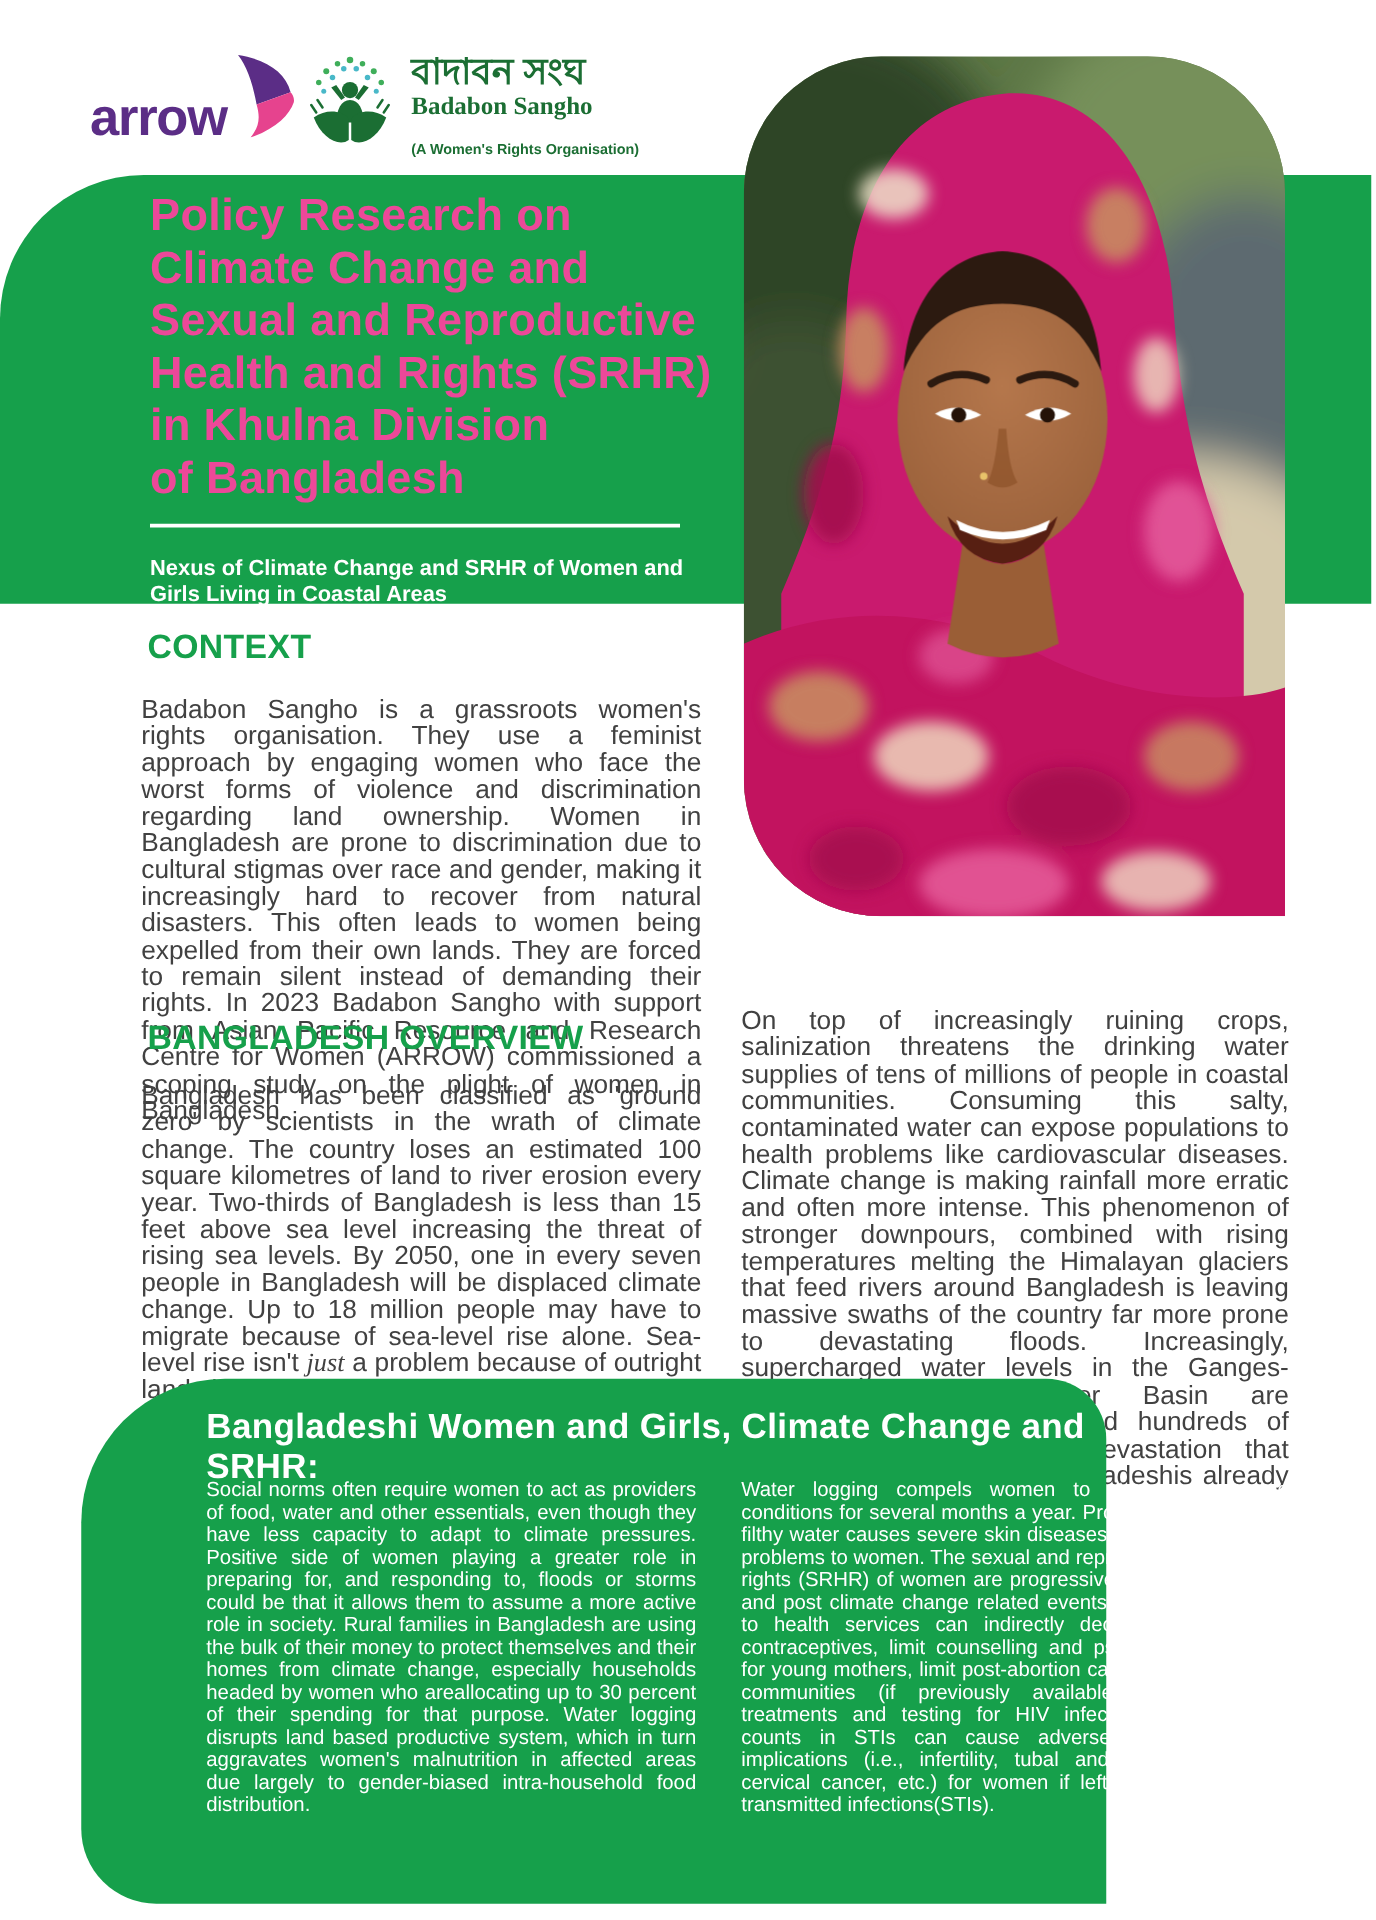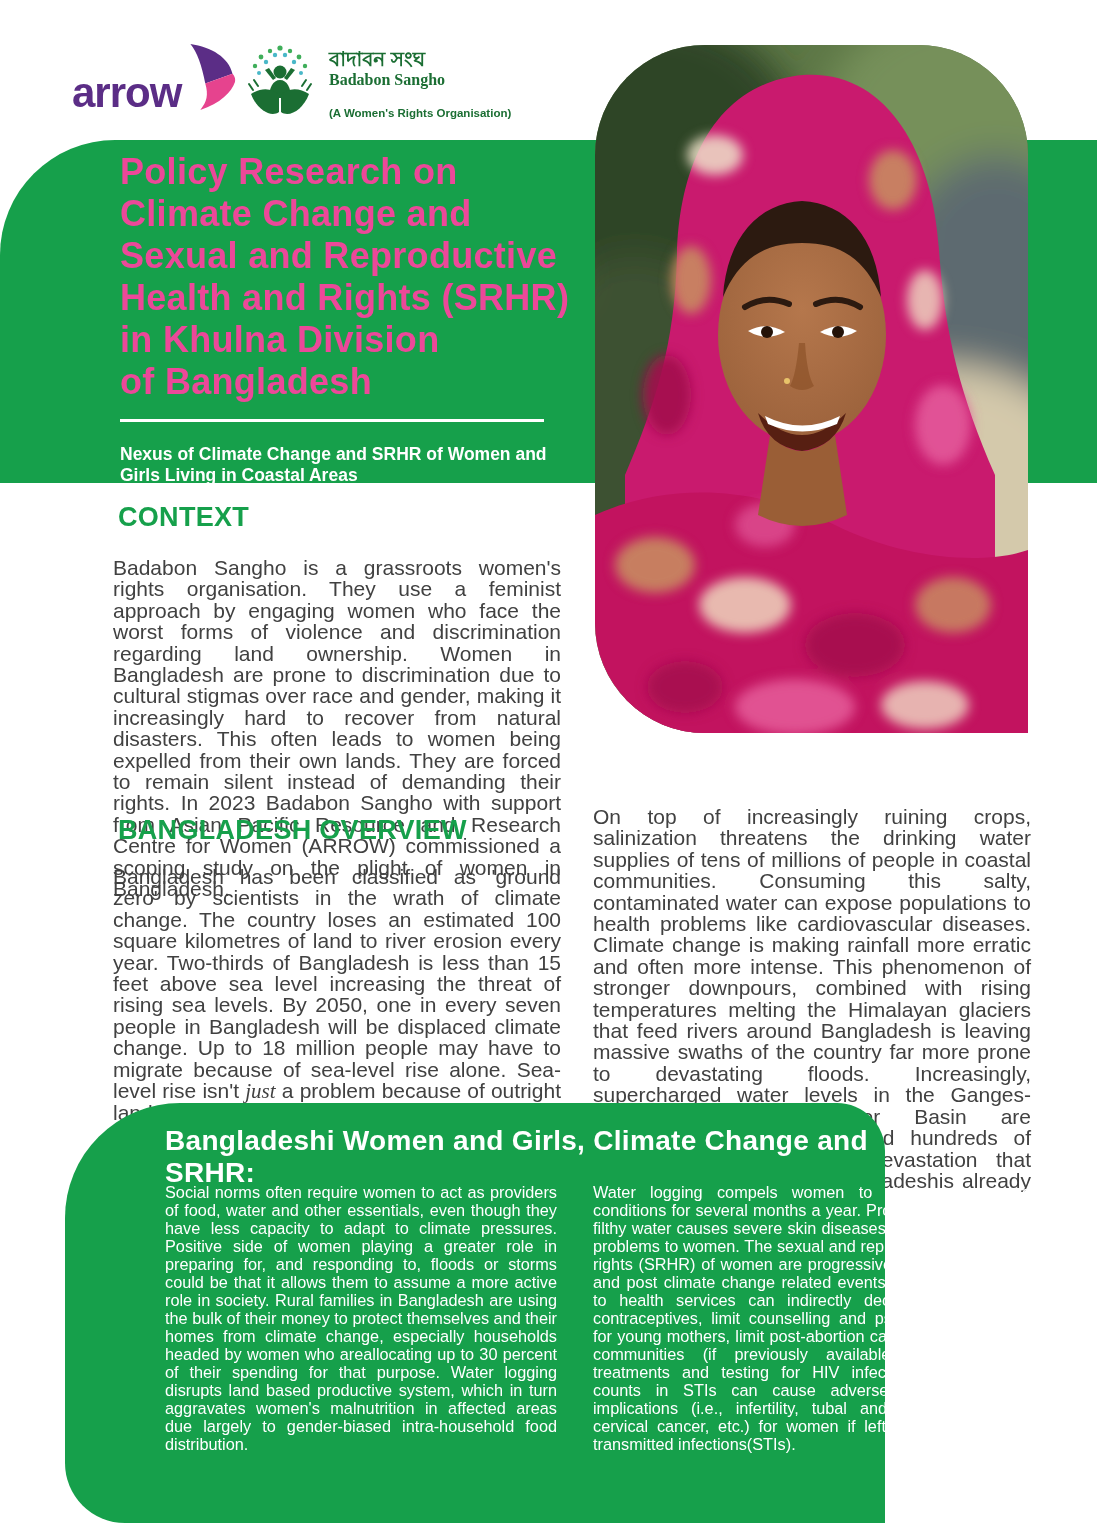--- a/index.html
+++ b/index.html
@@ -14,22 +14,22 @@
     position:relative;width:1101px;height:1536px;margin:0 auto;
     background:#ffffff;overflow:hidden;
     font-family:"Liberation Sans",sans-serif;
   }
   
   .arrow-logo{position:absolute;left:72px;top:50px;display:flex;align-items:flex-end;}
   .arrow-word{font-size:42px;font-weight:bold;color:var(--arrow-purple);letter-spacing:-1px;line-height:1;}
   .arrow-mark{margin-left:6px;margin-top:-6px;}
   .badabon-logo{position:absolute;left:243px;top:42px;display:flex;align-items:center;gap:12px;}
   .badabon-text{display:flex;flex-direction:column;line-height:1.05;}
-  .badabon-bengali{font-size:20px;font-weight:bold;color:var(--badabon-green);}
-  .badabon-name{font-family:"Liberation Serif",serif;font-size:16px;font-weight:bold;color:var(--badabon-green);margin-top:2px;}
+  .badabon-bengali{font-size:29px;font-weight:bold;color:var(--badabon-green);}
+  .badabon-name{font-family:"Liberation Serif",serif;font-size:20px;font-weight:bold;color:var(--badabon-green);margin-top:2px;}
   .badabon-tagline{font-size:11.5px;font-weight:bold;color:var(--badabon-green);margin-top:18px;}
   
   .banner{
     position:absolute;left:0;top:140px;width:1097px;height:343px;
     background:var(--green);border-radius:115px 0 0 0;
   }
   .title{
     position:absolute;left:120px;top:151px;width:500px;
     color:#ec4899;font-weight:bold;font-size:36px;line-height:42px;
     letter-spacing:.3px;white-space:pre-line;margin:0;

